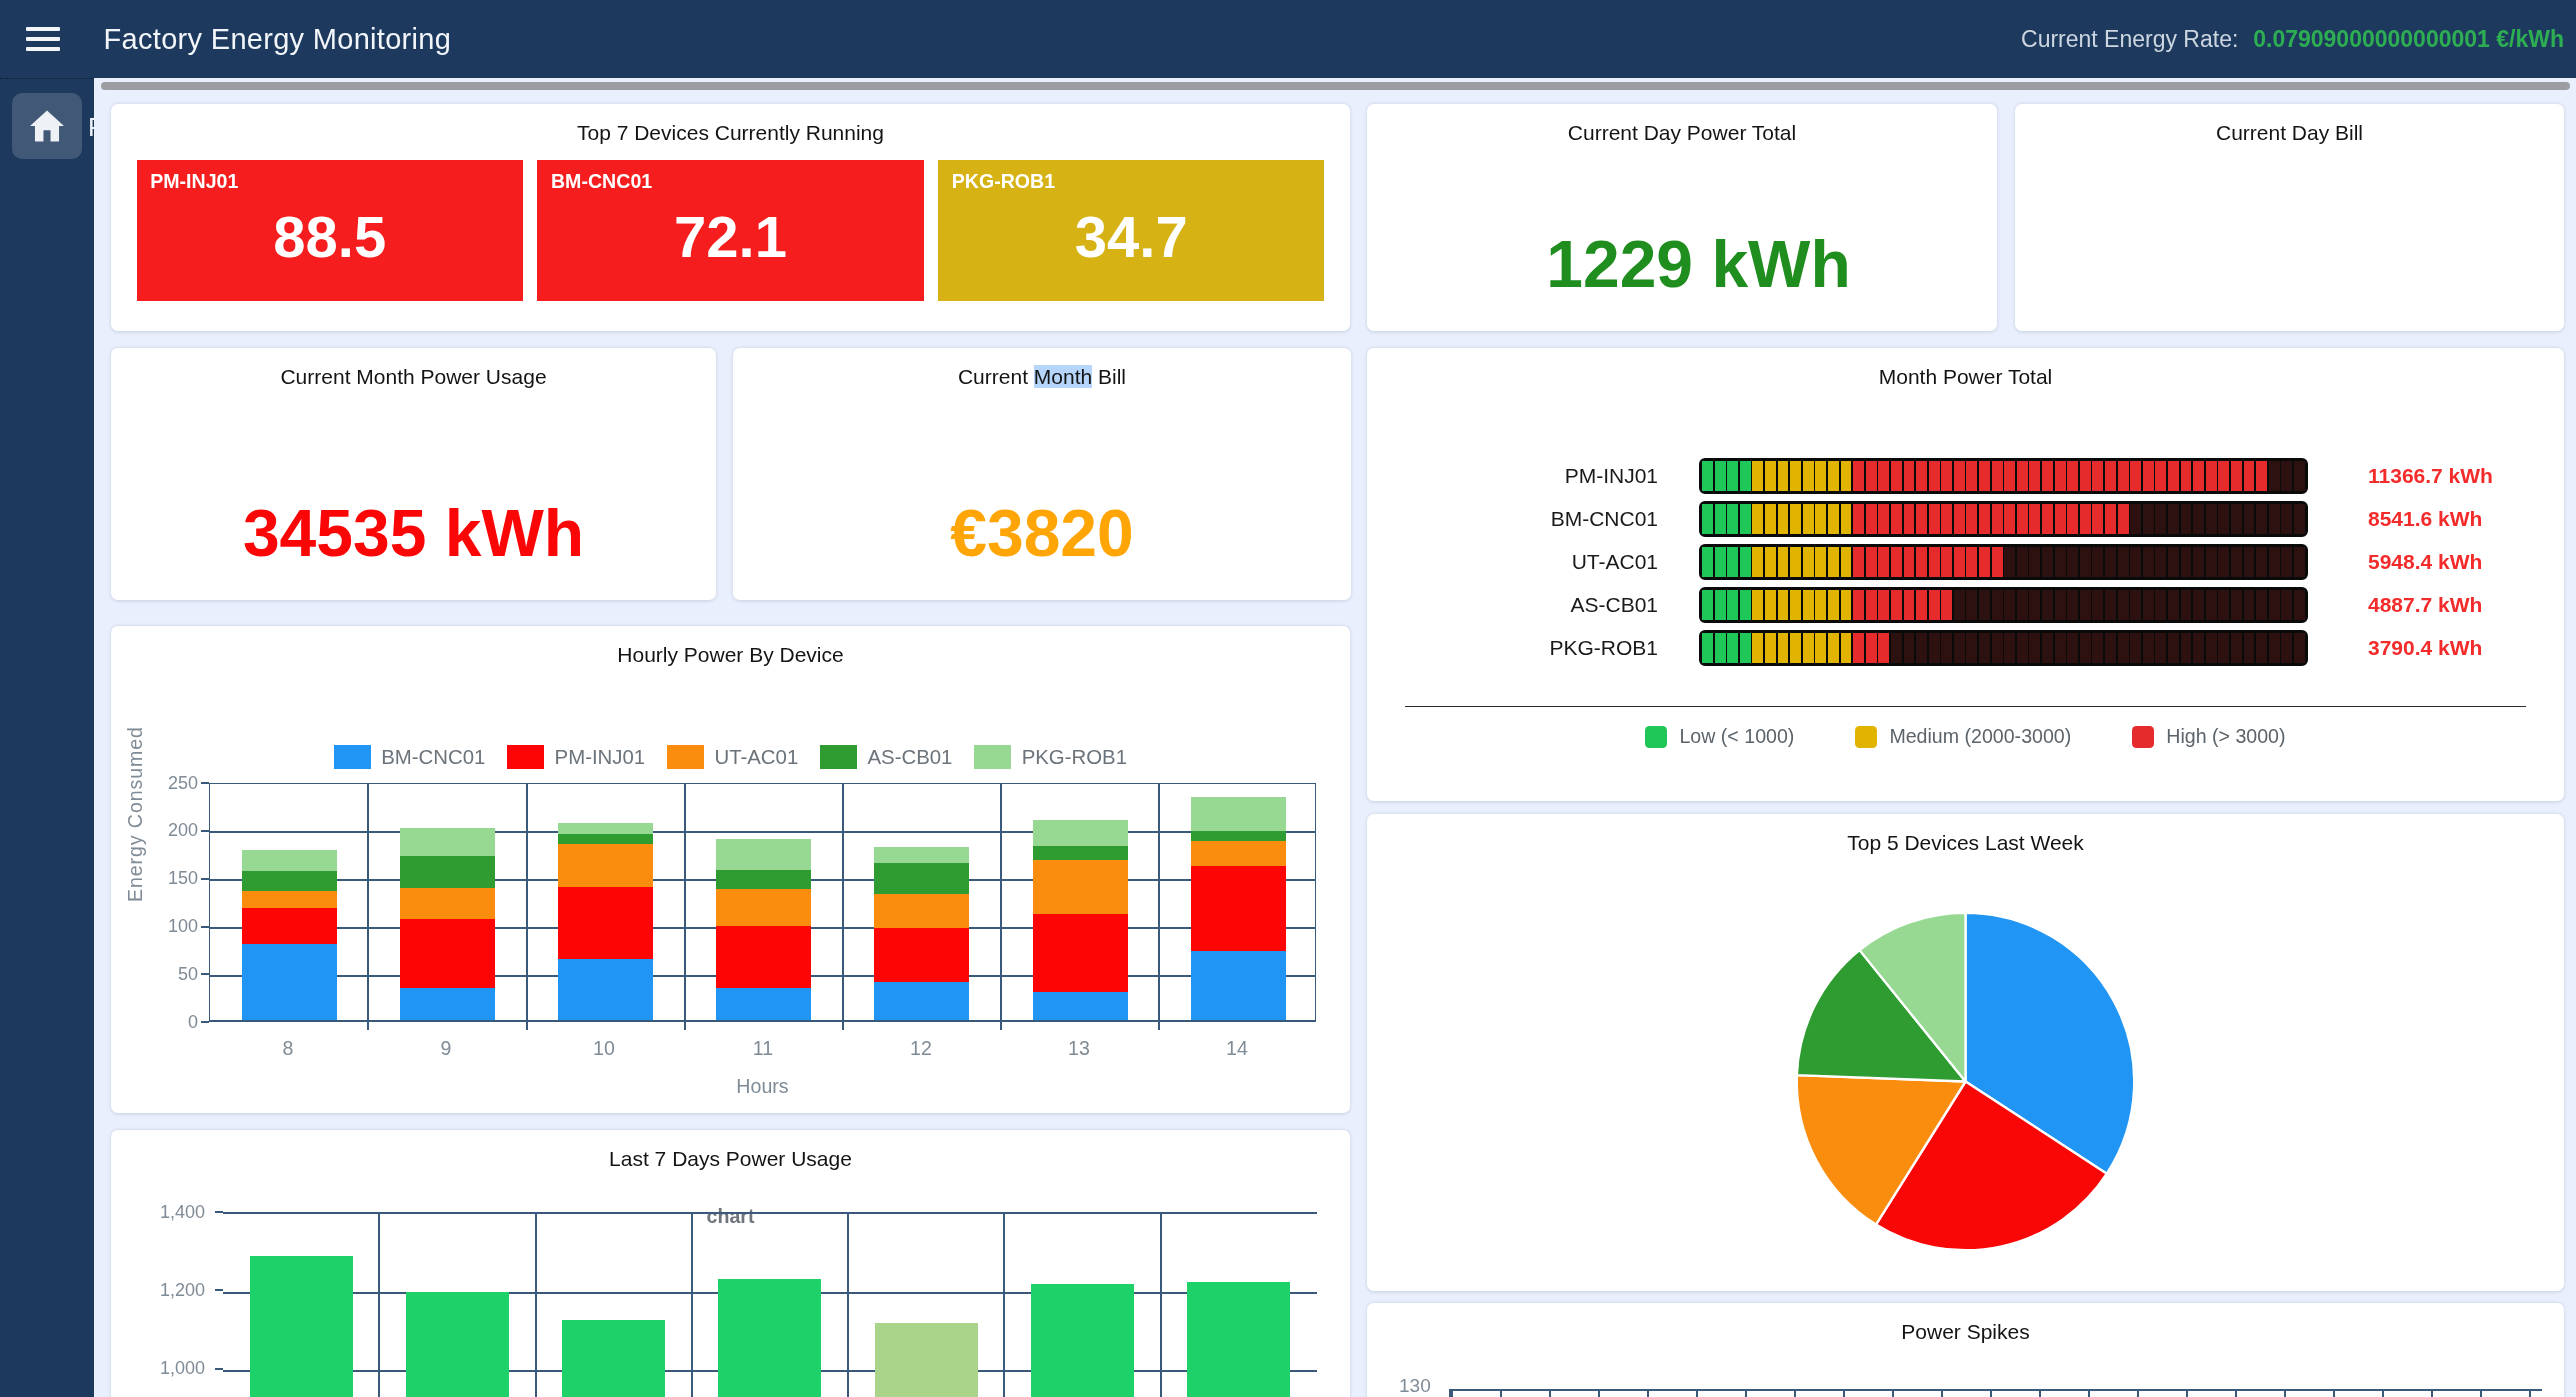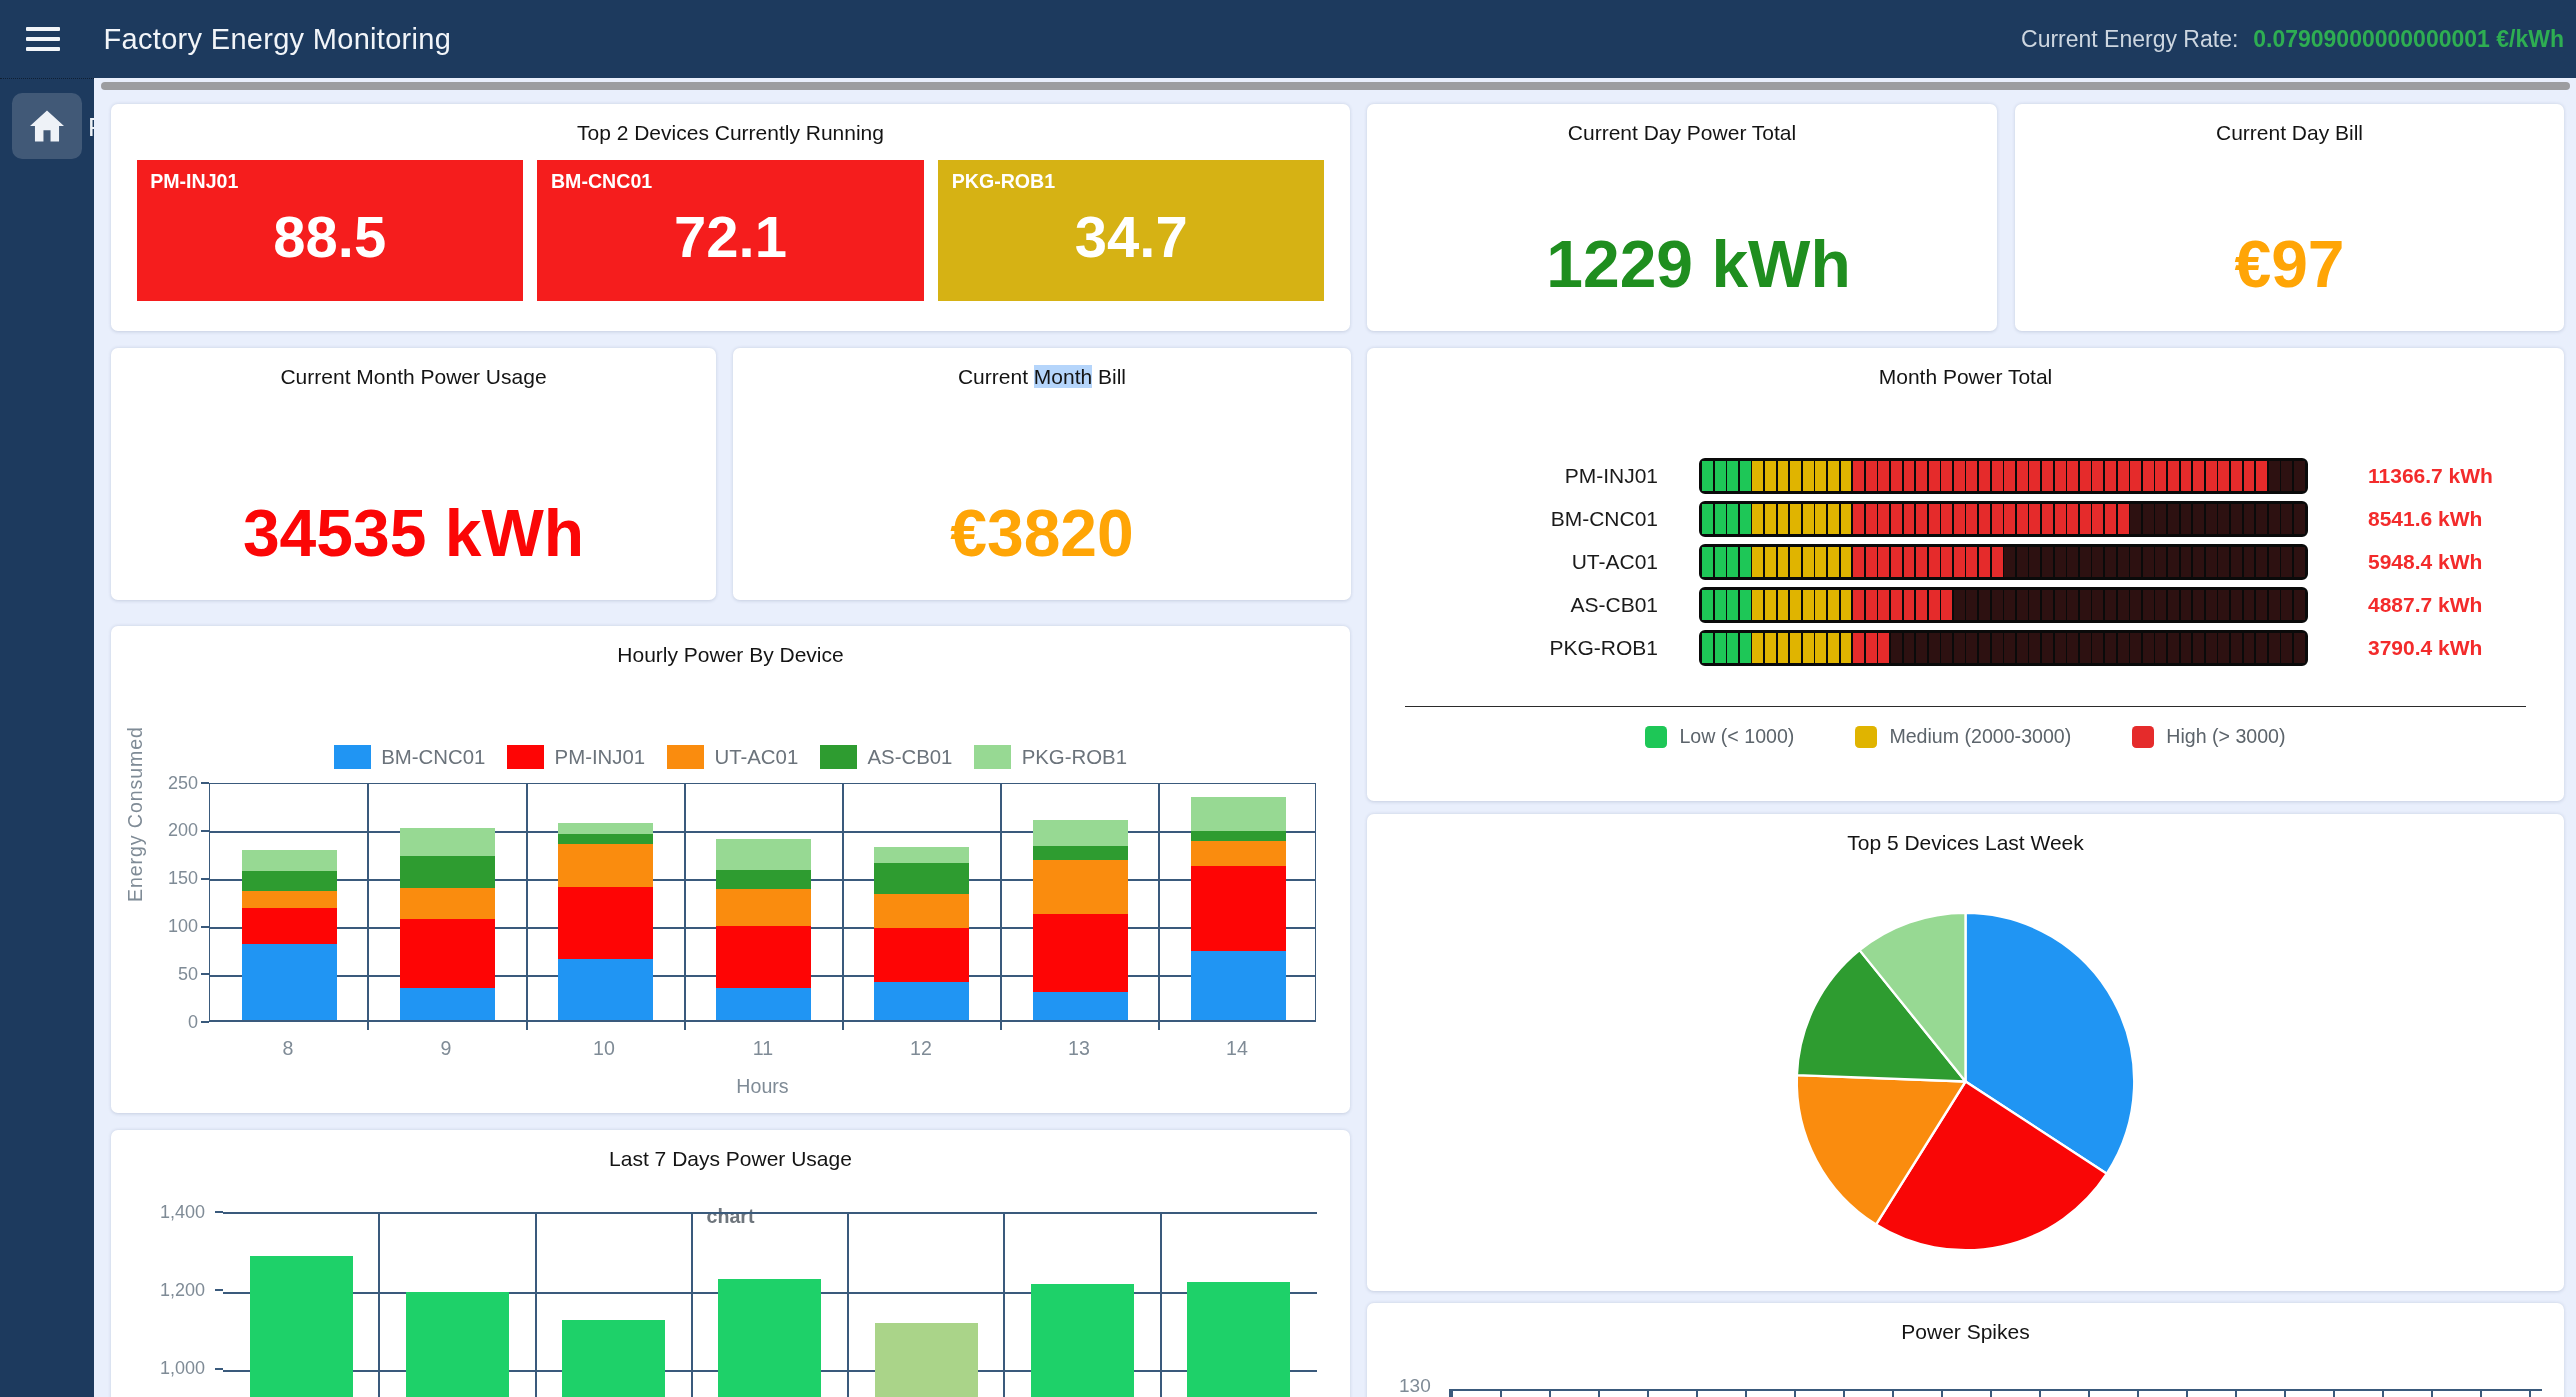--- a/index.html
+++ b/index.html
@@ -119,21 +119,21 @@
     <svg viewBox="0 0 24 22">
       <path d="M12 0 L24 11 L20.5 11 L20.5 22 L14.5 22 L14.5 14 L9.5 14 L9.5 22 L3.5 22 L3.5 11 L0 11 Z"></path>
     </svg>
   </div>
   <div class="side-label">F</div>
 </div>
 
 <div class="hscroll"></div>
 
 <div class="card" id="card-top3">
-  <div class="card-title">Top 2 Devices Currently Running</div>
+  <div class="card-title">Top 7 Devices Currently Running</div>
   <div class="top3-boxes">
     <div class="dev-box" style="background: rgb(245, 29, 29);">
       <div class="dev-name">PM-INJ01</div>
       <div class="dev-val">88.5</div>
     </div>
     <div class="dev-box" style="background: rgb(245, 29, 29);">
       <div class="dev-name">BM-CNC01</div>
       <div class="dev-val">72.1</div>
     </div>
     <div class="dev-box" style="background: rgb(214, 178, 20);">
@@ -143,21 +143,20 @@
   </div>
 </div>
 
 <div class="card" id="card-day-total">
   <div class="card-title">Current Day Power Total</div>
   <div class="big-val" style="color: rgb(31, 142, 31); padding-left: 33px;">1229 kWh</div>
 </div>
 
 <div class="card" id="card-day-bill">
   <div class="card-title">Current Day Bill</div>
-  <div class="big-val" style="color: rgb(255, 165, 6);">€97</div>
 </div>
 
 <div class="card" id="card-month-usage">
   <div class="card-title">Current Month Power Usage</div>
   <div class="big-val" style="color: rgb(251, 6, 6);">34535 kWh</div>
 </div>
 
 <div class="card" id="card-month-bill">
   <div class="card-title"><span>Current </span><span class="sel-word">Month</span><span> Bill</span></div>
   <div class="big-val" style="color: rgb(255, 165, 6);">€3820</div>

